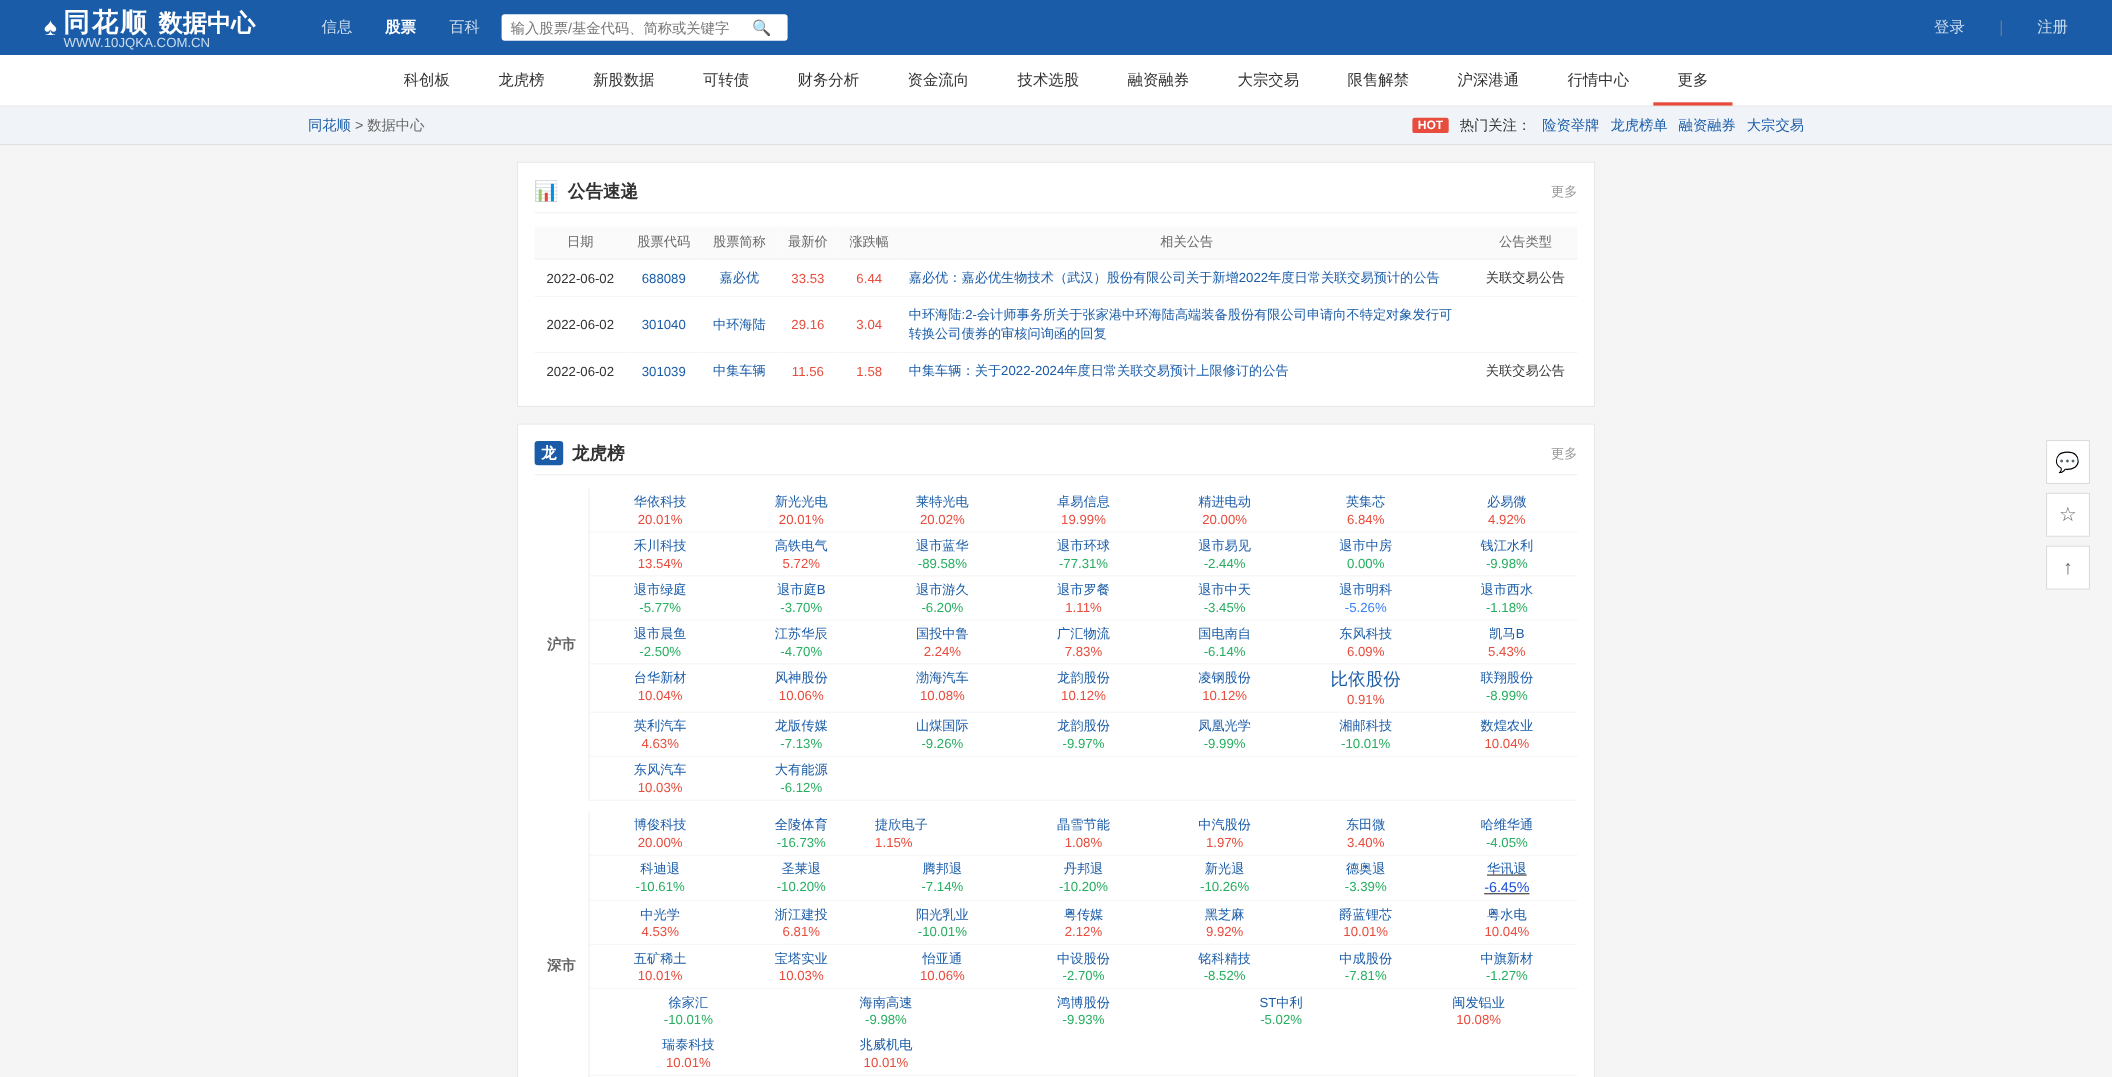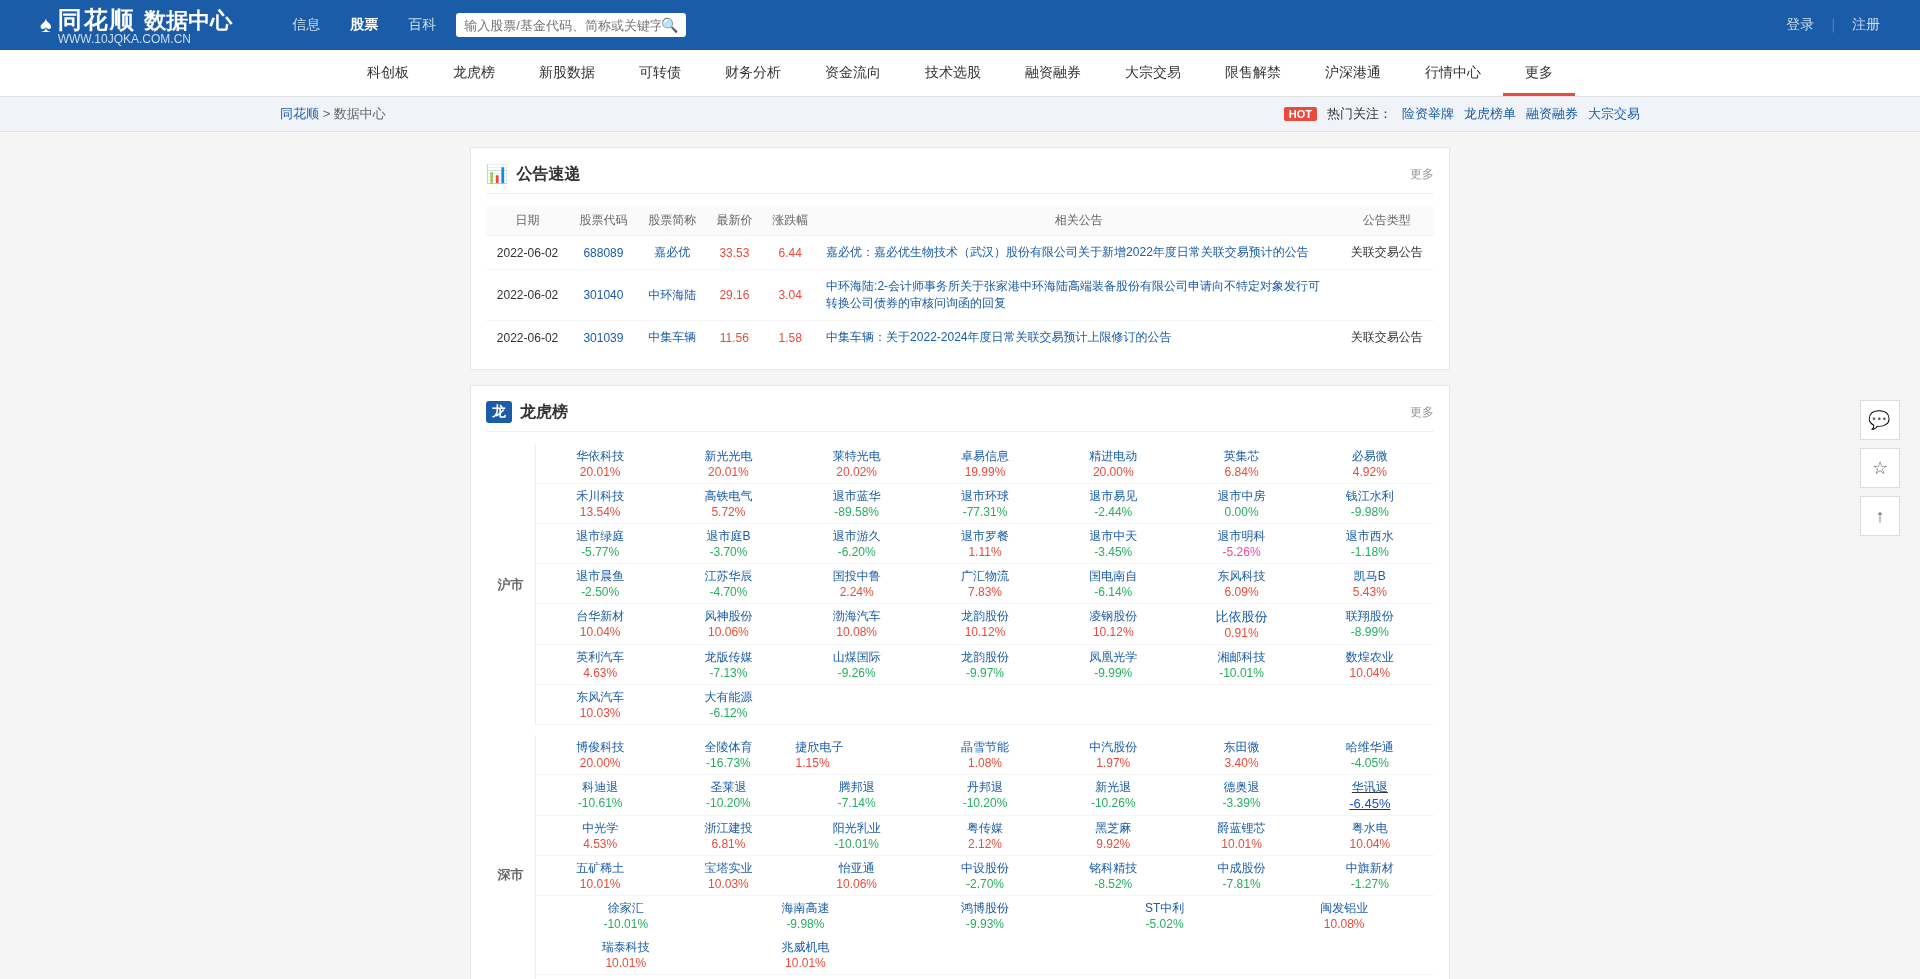--- a/index.html
+++ b/index.html
@@ -7,24 +7,24 @@
 
     
     .header { background: #1a5ca8; height: 50px; display: flex; align-items: center; padding: 0 40px; }
     .logo-area { display: flex; align-items: center; }
     .logo-icon { color: #fff; font-size: 22px; margin-right: 6px; }
     .logo-text { color: #fff; font-size: 24px; font-weight: bold; letter-spacing: 2px; }
     .logo-sub { color: #cde; font-size: 12px; display: block; margin-top: -4px; }
     .header-nav { display: flex; gap: 30px; margin-left: 60px; }
     .header-nav a { color: #cde; font-size: 14px; text-decoration: none; cursor: pointer; }
     .header-nav a.active { color: #fff; font-weight: bold; }
-    .search-box { margin-left: 20px; display: flex; align-items: center; background: #fff; border-radius: 3px; padding: 4px 8px; width: 230px; }
+    .search-box { margin-left: 20px; display: flex; align-items: center; background: #fff; border-radius: 3px; padding: 4px 8px; width: 260px; }
     .search-box input { border: none; outline: none; font-size: 13px; width: 220px; color: #999; }
     .search-icon { color: #888; font-size: 14px; cursor: pointer; }
-    .header-right { margin-left: auto; display: flex; align-items: center; gap: 12px; color: #cde; font-size: 14px; }
+    .header-right { margin-left: auto; display: flex; align-items: center; gap: 26px; color: #cde; font-size: 14px; }
     .header-right a { color: #cde; text-decoration: none; cursor: pointer; }
     .header-right .sep { color: #789; }
 
     
     .navbar { background: #fff; border-bottom: 1px solid #e0e0e0; display: flex; justify-content: center; gap: 0; padding: 0; }
     .navbar a { display: inline-block; padding: 14px 22px; color: #333; font-size: 14px; text-decoration: none; cursor: pointer; }
     .navbar a.more { color: #333; position: relative; }
     .navbar a.more::after { content: ''; display: block; height: 3px; background: #e74c3c; position: absolute; bottom: 0; left: 0; right: 0; }
 
     
@@ -263,21 +263,21 @@
                 <div style="text-align: center; padding: 4px 3px;">
                   <a style="color: rgb(26, 92, 168); font-size: 12px; display: block; cursor: pointer; text-decoration: none;">退市罗餐</a>
                   <span style="color: rgb(231, 76, 60); font-size: 12px; display: block;">1.11%</span>
                 </div>
                 <div style="text-align: center; padding: 4px 3px;">
                   <a style="color: rgb(26, 92, 168); font-size: 12px; display: block; cursor: pointer; text-decoration: none;">退市中天</a>
                   <span style="color: rgb(39, 174, 96); font-size: 12px; display: block;">-3.45%</span>
                 </div>
                 <div style="text-align: center; padding: 4px 3px;">
                   <a style="color: rgb(26, 92, 168); font-size: 12px; display: block; cursor: pointer; text-decoration: none;">退市明科</a>
-                  <span style="color: #ec4899; font-size: 12px; display: block;">-5.26%</span>
+                  <span style="color: #3b82f6; font-size: 12px; display: block;">-5.26%</span>
                 </div>
                 <div style="text-align: center; padding: 4px 3px;">
                   <a style="color: rgb(26, 92, 168); font-size: 12px; display: block; cursor: pointer; text-decoration: none;">退市西水</a>
                   <span style="color: rgb(39, 174, 96); font-size: 12px; display: block;">-1.18%</span>
                 </div>
               </div>
               <div style="display: grid; grid-template-columns: repeat(7, 1fr); border-bottom: 1px solid rgb(245, 245, 245);">
                 <div style="text-align: center; padding: 4px 3px;">
                   <a style="color: rgb(26, 92, 168); font-size: 12px; display: block; cursor: pointer; text-decoration: none;">退市晨鱼</a>
                   <span style="color: rgb(39, 174, 96); font-size: 12px; display: block;">-2.50%</span>
@@ -322,21 +322,21 @@
                 </div>
                 <div style="text-align: center; padding: 4px 3px;">
                   <a style="color: rgb(26, 92, 168); font-size: 12px; display: block; cursor: pointer; text-decoration: none;">龙韵股份</a>
                   <span style="color: rgb(231, 76, 60); font-size: 12px; display: block;">10.12%</span>
                 </div>
                 <div style="text-align: center; padding: 4px 3px;">
                   <a style="color: rgb(26, 92, 168); font-size: 12px; display: block; cursor: pointer; text-decoration: none;">凌钢股份</a>
                   <span style="color: rgb(231, 76, 60); font-size: 12px; display: block;">10.12%</span>
                 </div>
                 <div style="text-align: center; padding: 4px 3px;">
-                  <a style="color: rgb(26, 92, 168); font-size: 13px; display: block; cursor: pointer; text-decoration: none;">比依股份</a>
+                  <a style="color: rgb(26, 92, 168); font-size: 16px; display: block; cursor: pointer; text-decoration: none;">比依股份</a>
                   <span style="color: rgb(231, 76, 60); font-size: 12px; display: block;">0.91%</span>
                 </div>
                 <div style="text-align: center; padding: 4px 3px;">
                   <a style="color: rgb(26, 92, 168); font-size: 12px; display: block; cursor: pointer; text-decoration: none;">联翔股份</a>
                   <span style="color: rgb(39, 174, 96); font-size: 12px; display: block;">-8.99%</span>
                 </div>
               </div>
               <div style="display: grid; grid-template-columns: repeat(7, 1fr); border-bottom: 1px solid rgb(245, 245, 245);">
                 <div style="text-align: center; padding: 4px 3px;">
                   <a style="color: rgb(26, 92, 168); font-size: 12px; display: block; cursor: pointer; text-decoration: none;">英利汽车</a>

